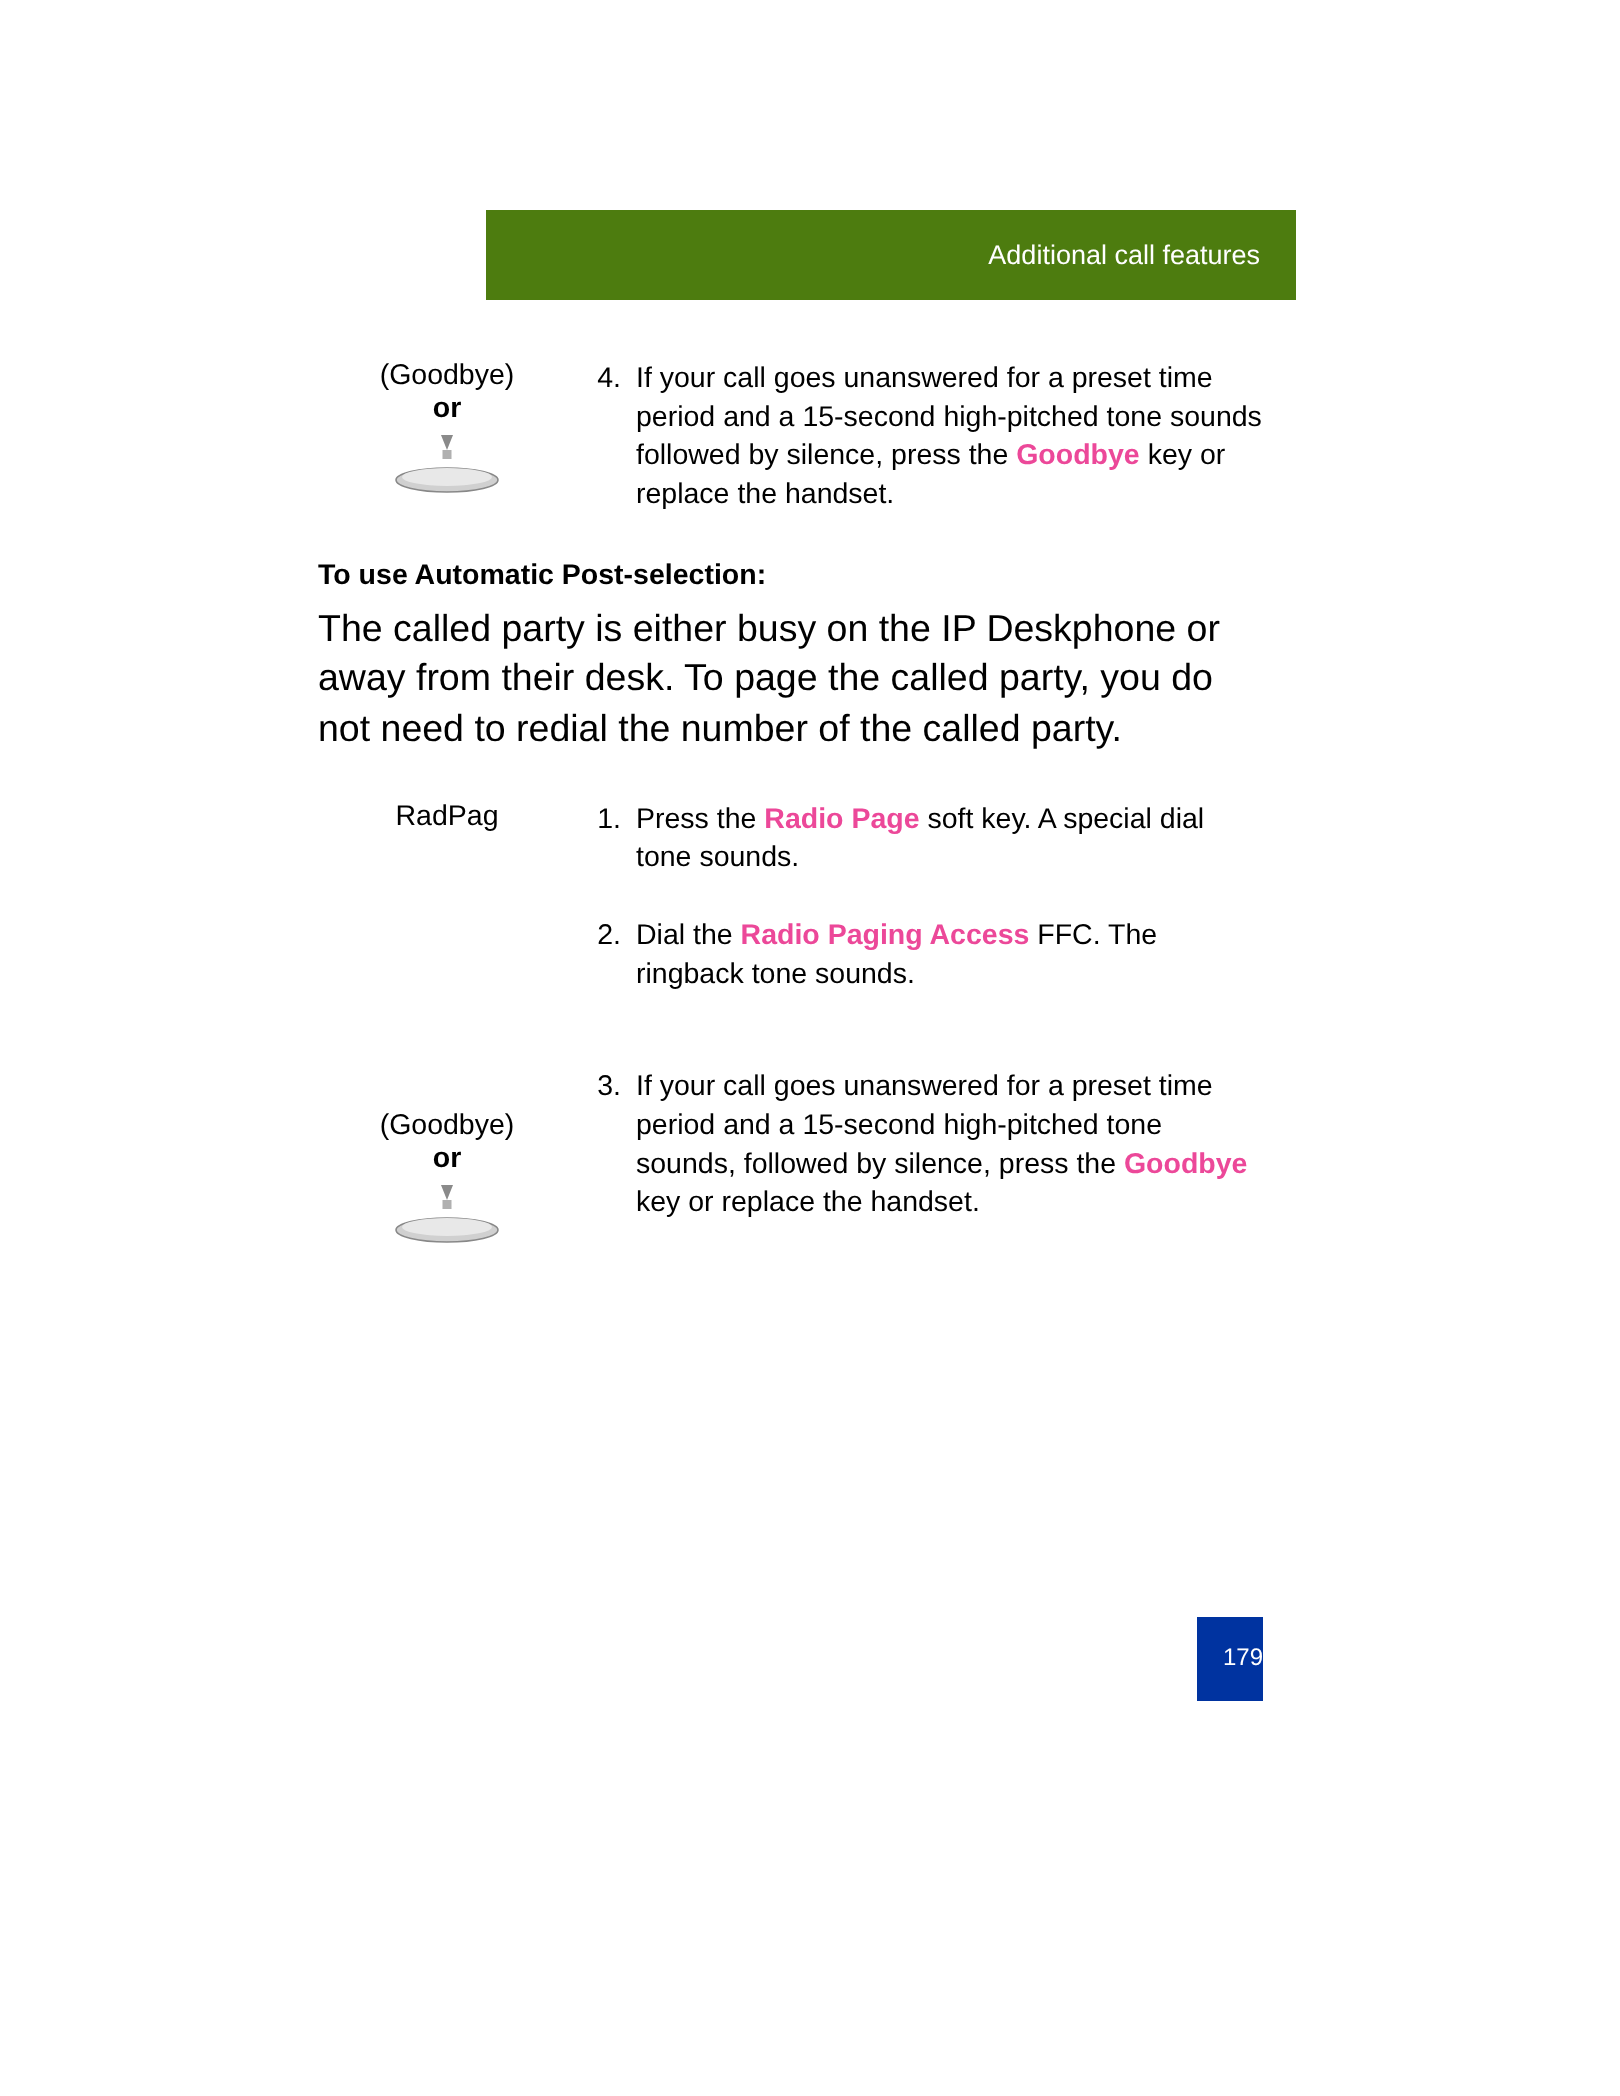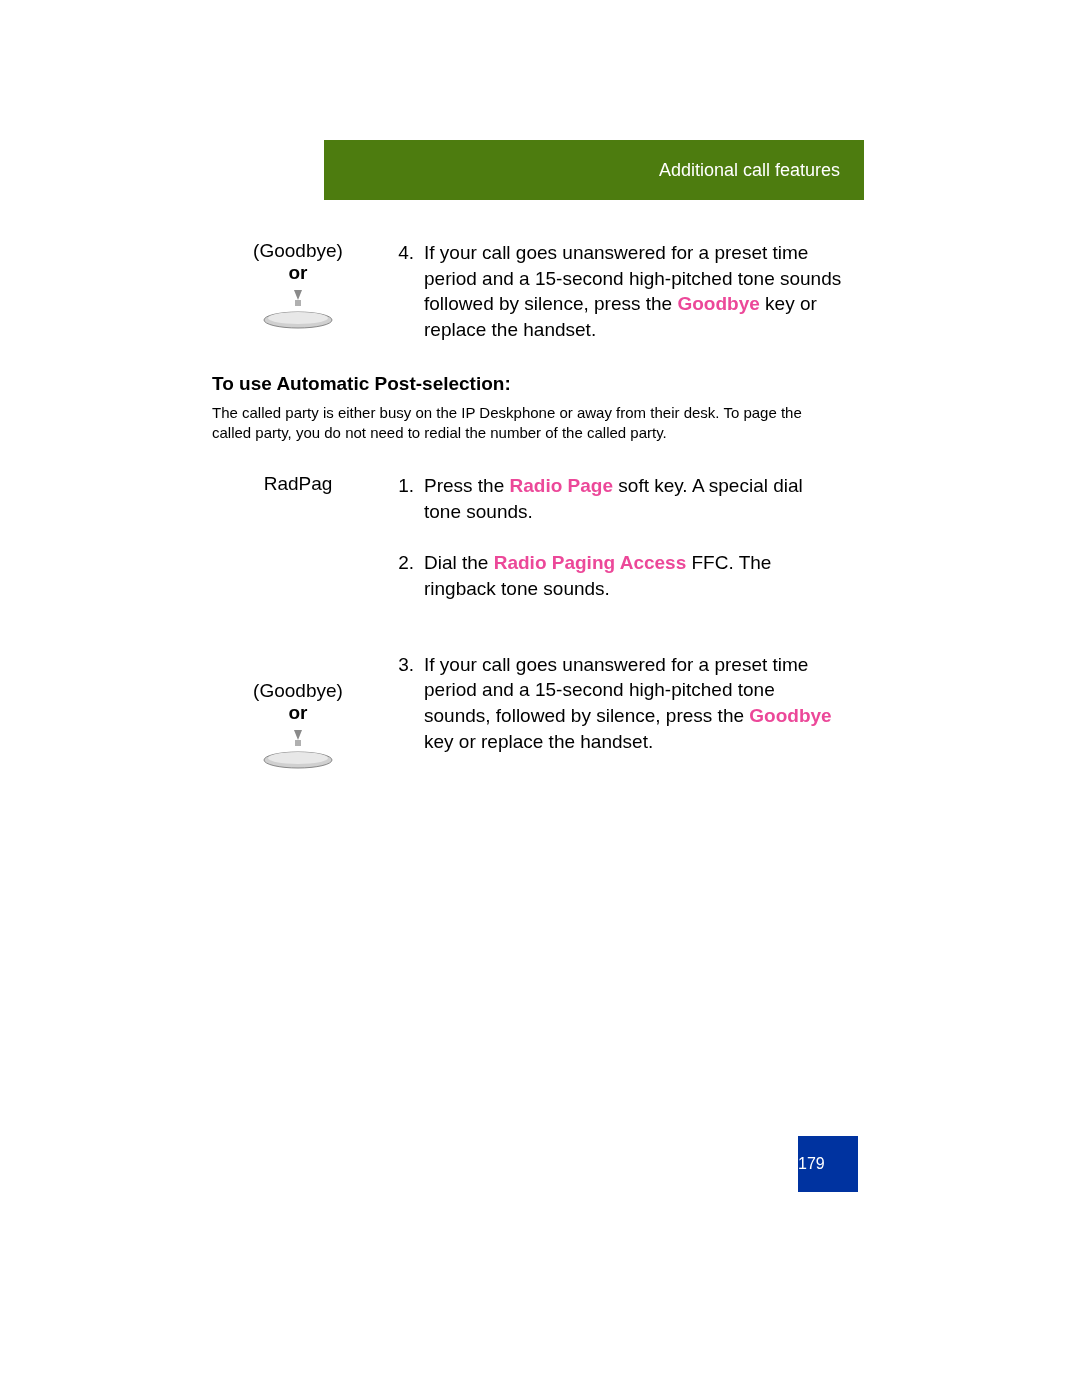--- a/index.html
+++ b/index.html
@@ -58,38 +58,38 @@
   }
   .step-text { flex: 1; }
   .bold-blue { color: #ec4899; font-weight: bold; }
   .section-heading {
     font-weight: bold;
     font-size: 19px;
     margin-top: 30px;
     margin-bottom: 8px;
   }
   .body-text {
-    font-size: 15px;
+    font-size: 25px;
     line-height: 1.35;
     margin-bottom: 30px;
   }
   .or-label { font-weight: bold; }
   .handset-icon { margin: 6px auto 0; display: block; }
   .page-box {
     position: absolute;
     left: 798px;
-    top: 1136px;
-    width: 60px;
+    top: 1078px;
+    width: 44px;
     height: 56px;
     background: #0033a0;
     color: #fff;
     font-size: 16px;
     display: flex;
     align-items: center;
-    justify-content: flex-start;
+    justify-content: flex-end;
   }
   .para-block { margin-bottom: 24px; }
 </style>
 </head>
 <body>
 
 <div class="header-bar">
   <span>Additional call features</span>
 </div>
 

